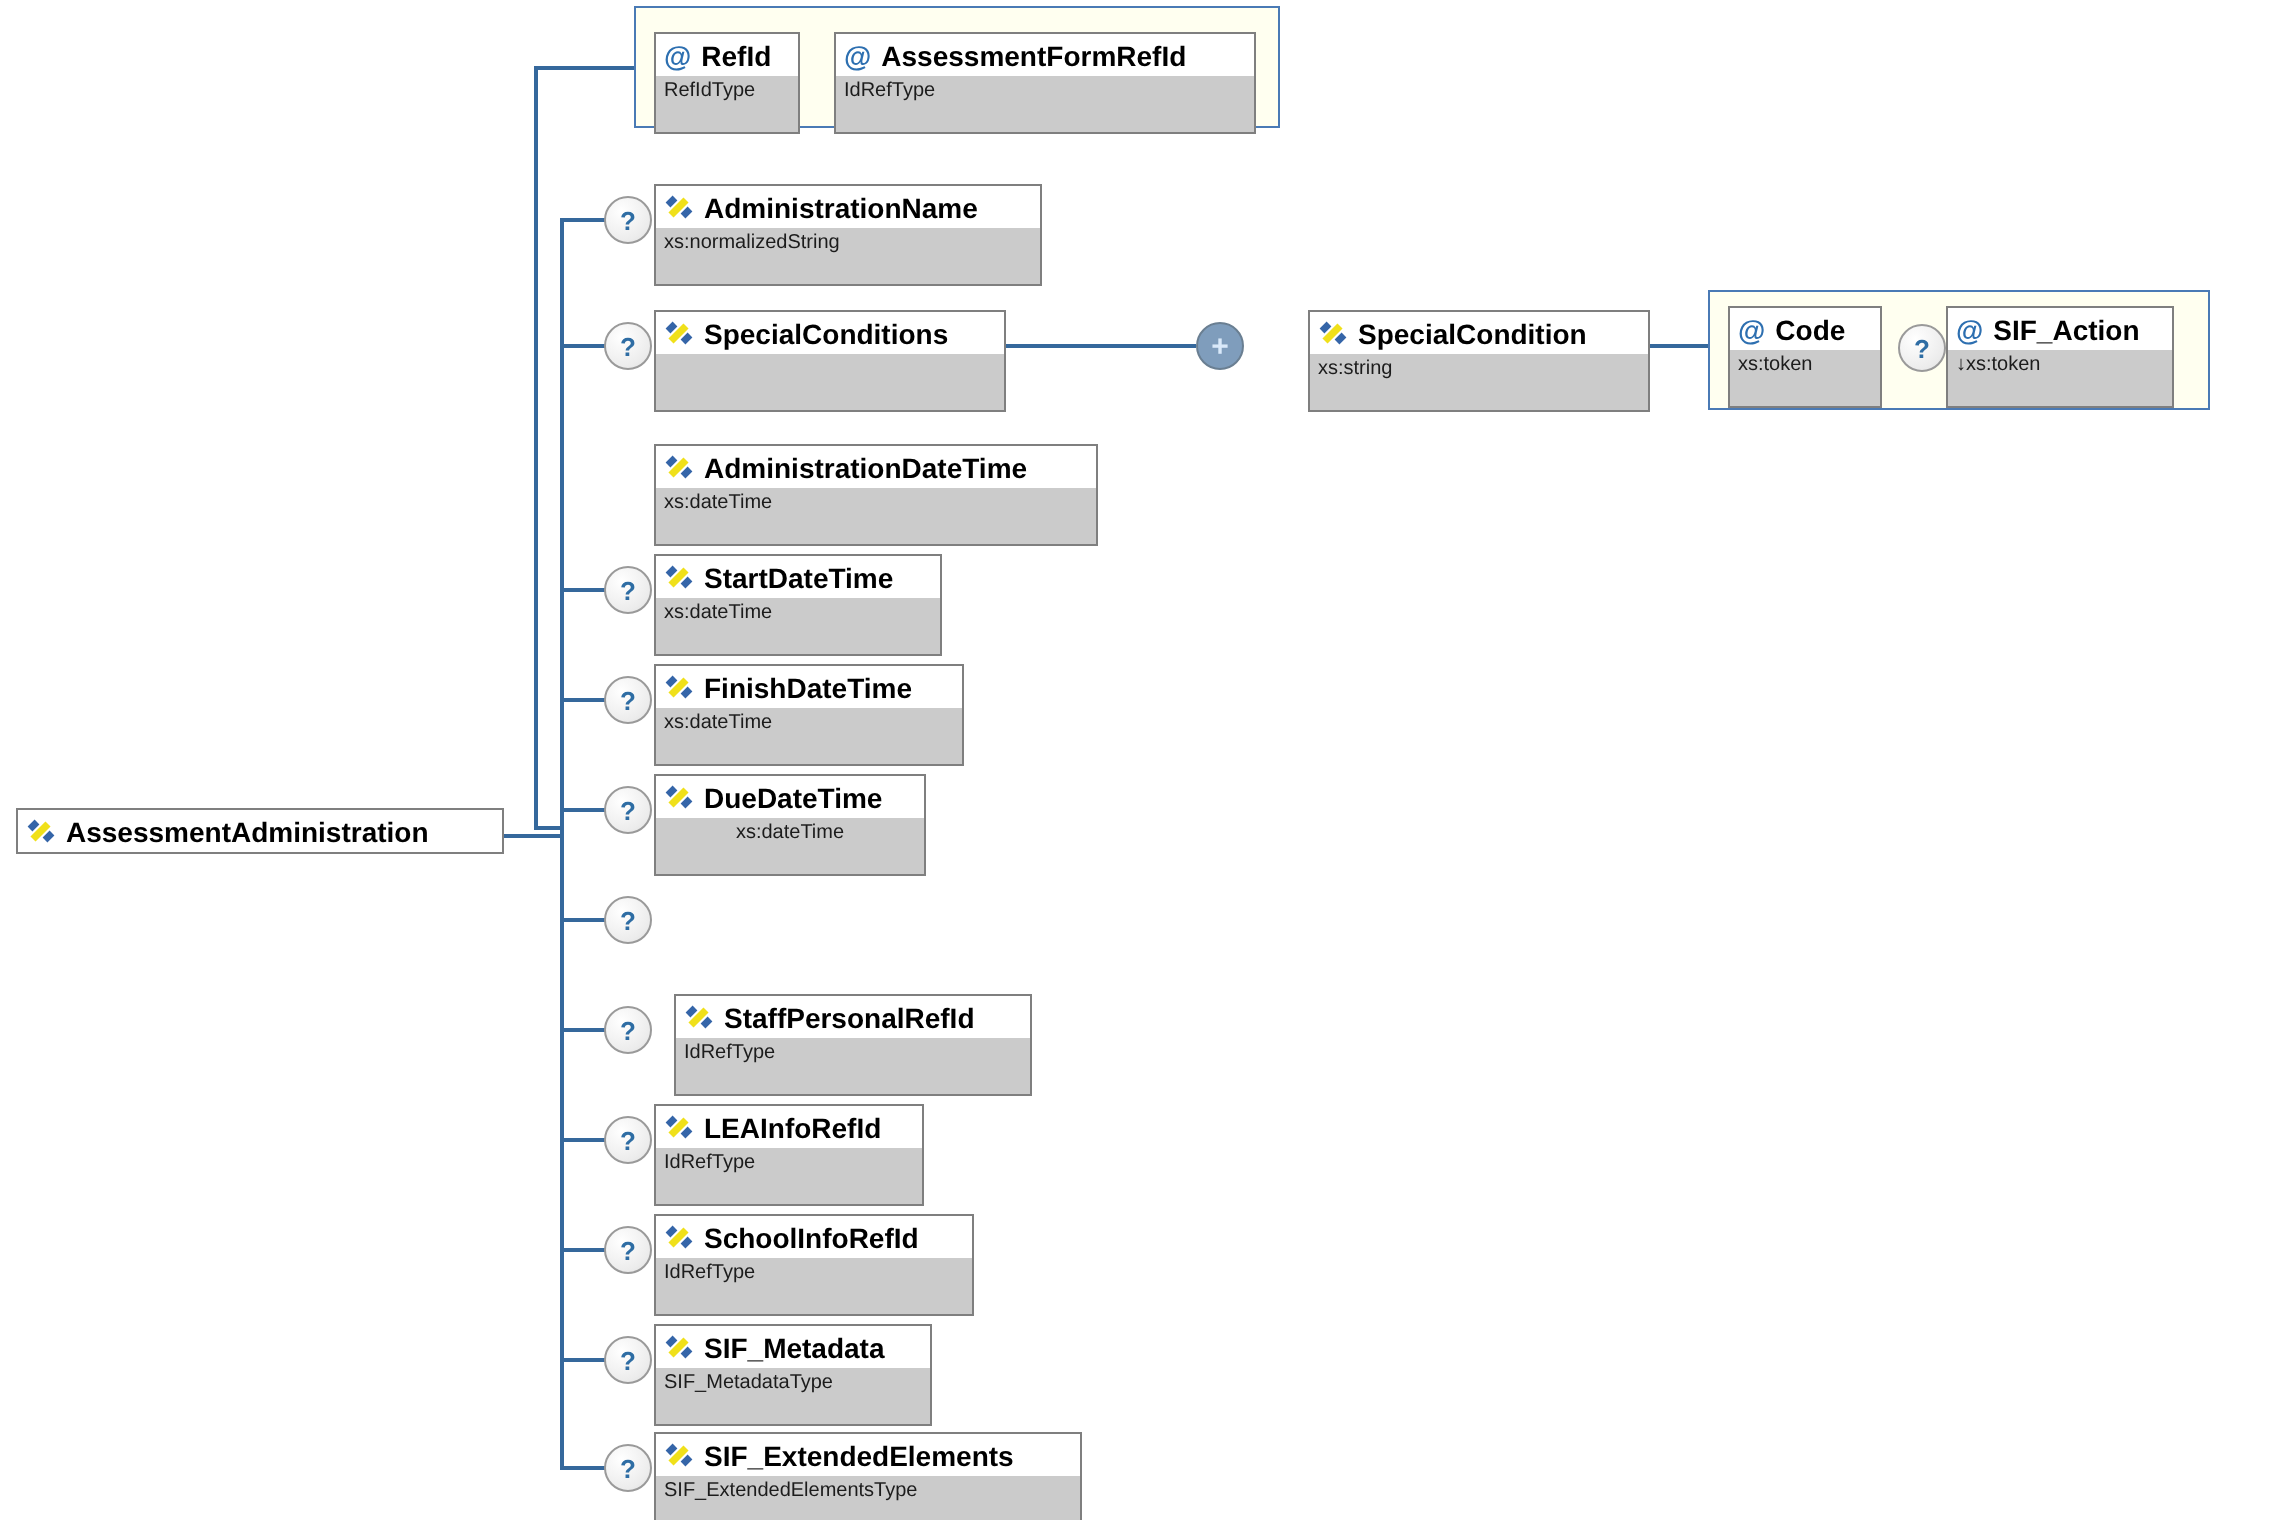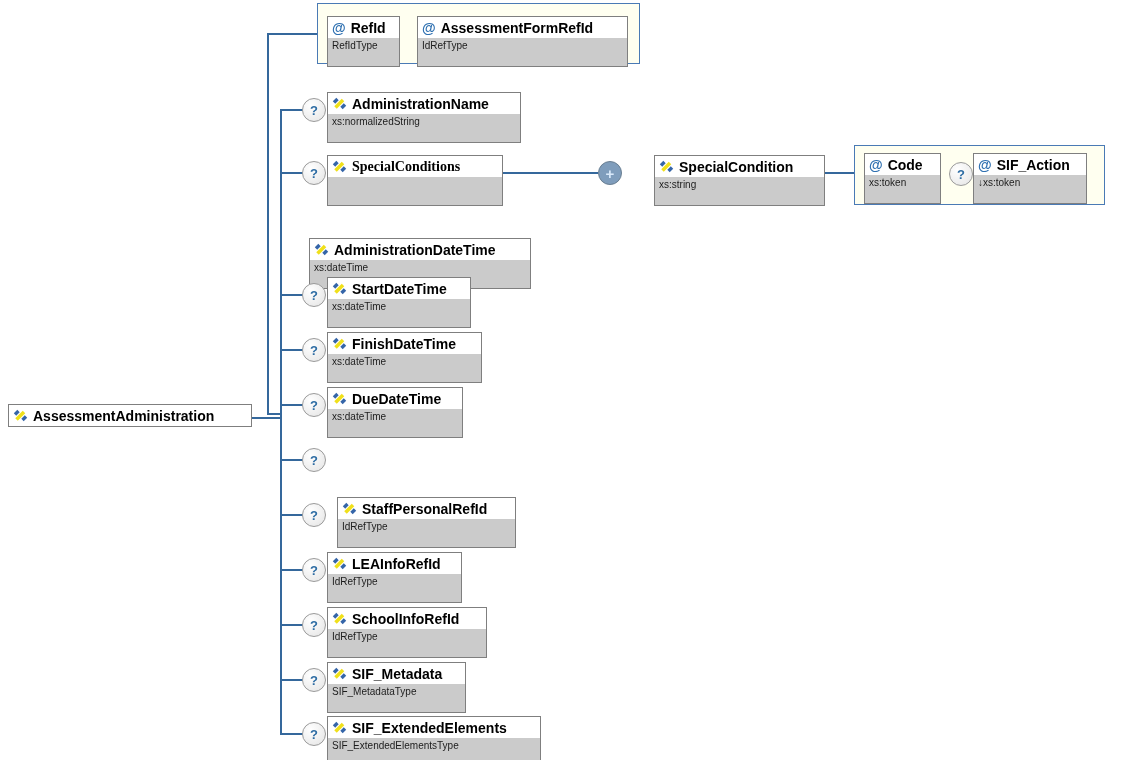--- a/index.html
+++ b/index.html
@@ -87,21 +87,21 @@
       <svg class="el-icon" viewBox="0 0 15 13">
         <line x1="2" y1="5.5" x2="5.5" y2="2" stroke="#3565a8" stroke-width="3.4"></line>
         <line x1="3.5" y1="10.5" x2="11" y2="3" stroke="#f0e01a" stroke-width="3.6"></line>
         <line x1="9.5" y1="11" x2="13" y2="7.5" stroke="#3565a8" stroke-width="3.4"></line>
       </svg>
       <span>AdministrationName</span>
     </div>
     <div class="row-type"><span>xs:normalizedString</span></div>
   </div>
 
-  <div class="ebox" style="left:327px;top:155px;min-width:176px;font-family:Liberation Serif, serif;">
+  <div class="ebox" style="left:327px;top:155px;min-width:176px;">
     <div class="row-name">
       <svg class="el-icon" viewBox="0 0 15 13">
         <line x1="2" y1="5.5" x2="5.5" y2="2" stroke="#3565a8" stroke-width="3.4"></line>
         <line x1="3.5" y1="10.5" x2="11" y2="3" stroke="#f0e01a" stroke-width="3.6"></line>
         <line x1="9.5" y1="11" x2="13" y2="7.5" stroke="#3565a8" stroke-width="3.4"></line>
       </svg>
       <span>SpecialConditions</span>
     </div>
     <div class="row-type"><span></span></div>
   </div>
@@ -127,21 +127,21 @@
   </div>
 
   <div class="ebox" style="left:973px;top:153px;min-width:114px;">
     <div class="row-name">
       <span class="at">@</span>
       <span>SIF_Action</span>
     </div>
     <div class="row-type"><span>↓xs:token</span></div>
   </div>
 
-  <div class="ebox" style="left:309px;top:222px;min-width:222px;margin-top:16px;">
+  <div class="ebox" style="left:327px;top:222px;min-width:222px;">
     <div class="row-name">
       <svg class="el-icon" viewBox="0 0 15 13">
         <line x1="2" y1="5.5" x2="5.5" y2="2" stroke="#3565a8" stroke-width="3.4"></line>
         <line x1="3.5" y1="10.5" x2="11" y2="3" stroke="#f0e01a" stroke-width="3.6"></line>
         <line x1="9.5" y1="11" x2="13" y2="7.5" stroke="#3565a8" stroke-width="3.4"></line>
       </svg>
       <span>AdministrationDateTime</span>
     </div>
     <div class="row-type"><span>xs:dateTime</span></div>
   </div>
@@ -163,21 +163,21 @@
       <svg class="el-icon" viewBox="0 0 15 13">
         <line x1="2" y1="5.5" x2="5.5" y2="2" stroke="#3565a8" stroke-width="3.4"></line>
         <line x1="3.5" y1="10.5" x2="11" y2="3" stroke="#f0e01a" stroke-width="3.6"></line>
         <line x1="9.5" y1="11" x2="13" y2="7.5" stroke="#3565a8" stroke-width="3.4"></line>
       </svg>
       <span>FinishDateTime</span>
     </div>
     <div class="row-type"><span>xs:dateTime</span></div>
   </div>
 
-  <div class="ebox" style="left:327px;top:387px;min-width:136px;">
+  <div class="ebox" style="left:327px;top:387px;min-width:136px;text-align:center;">
     <div class="row-name">
       <svg class="el-icon" viewBox="0 0 15 13">
         <line x1="2" y1="5.5" x2="5.5" y2="2" stroke="#3565a8" stroke-width="3.4"></line>
         <line x1="3.5" y1="10.5" x2="11" y2="3" stroke="#f0e01a" stroke-width="3.6"></line>
         <line x1="9.5" y1="11" x2="13" y2="7.5" stroke="#3565a8" stroke-width="3.4"></line>
       </svg>
       <span>DueDateTime</span>
     </div>
     <div class="row-type"><span>xs:dateTime</span></div>
   </div>

